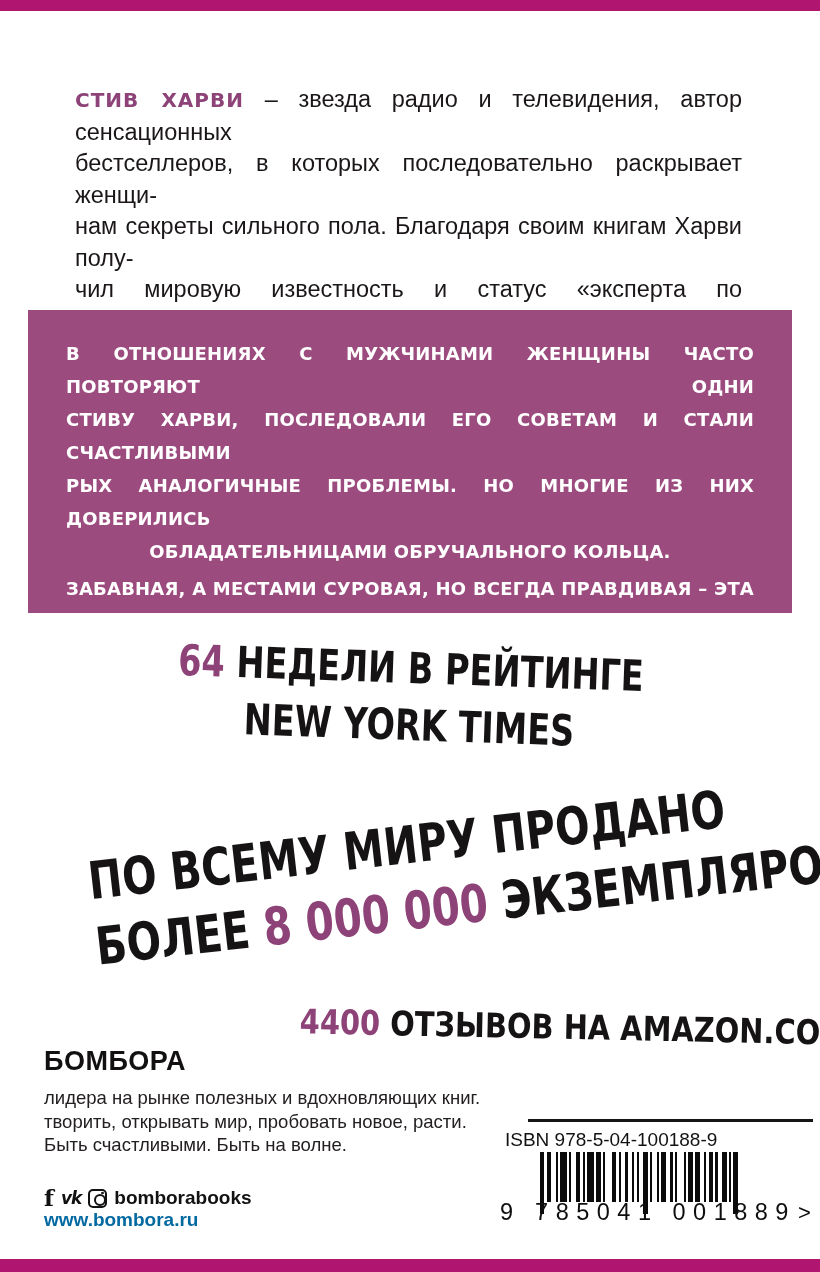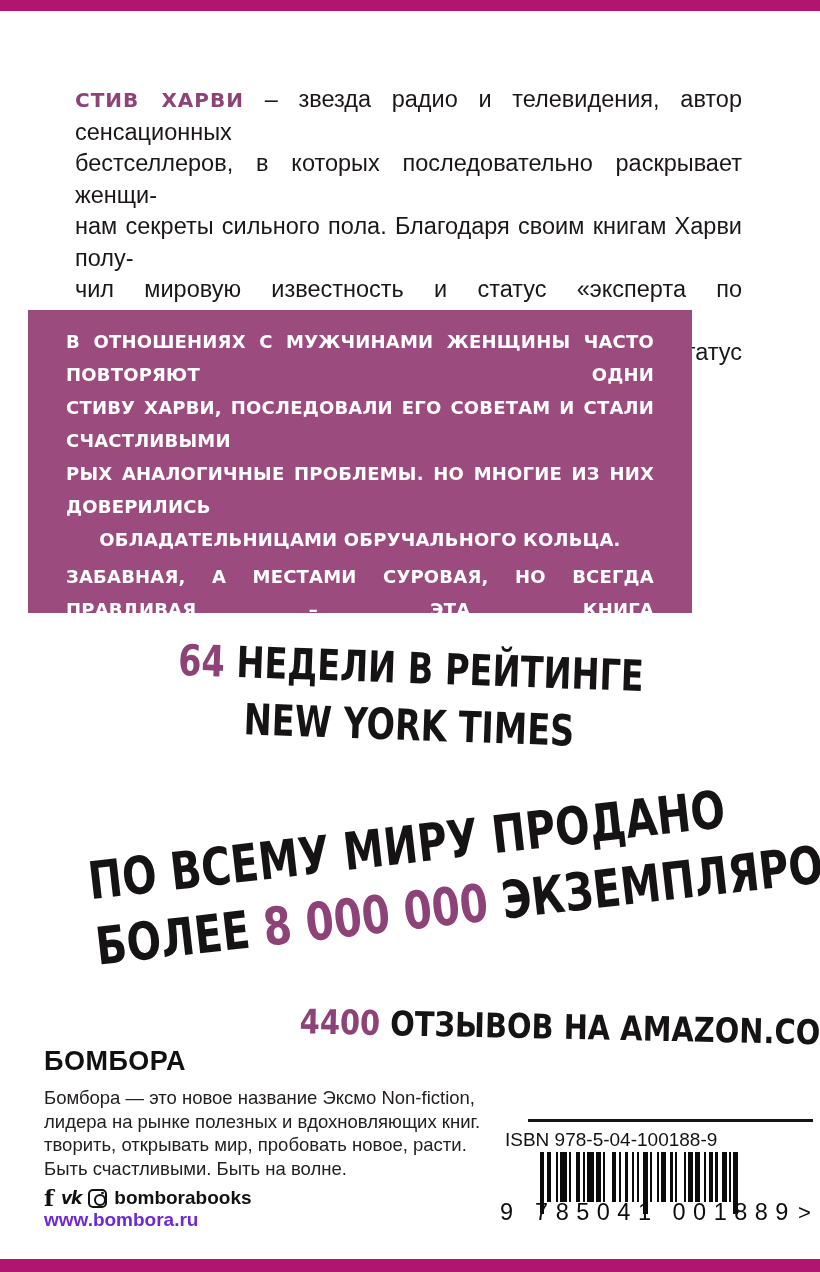--- a/index.html
+++ b/index.html
@@ -15,22 +15,22 @@
 
   
   .intro { position:absolute; left:75px; top:84px; width:667px;
            font-size:23.5px; line-height:31.5px; color:#1b1718; }
   .intro .jl { text-align:justify; text-align-last:justify; }
   .intro .ll { text-align:left; }
   .author-hl { color:var(--accent); font-weight:bold; letter-spacing:1px;
                font-family:"DejaVu Sans", sans-serif; font-size:20px; }
 
   
-  .quote-box { position:absolute; left:28px; top:310px; width:664px; height:303px;
-               background:var(--box); padding:15px 38px 0 38px; color:#ffffff; }
+  .quote-box { position:absolute; left:28px; top:310px; width:764px; height:303px;
+               background:var(--box); padding:27px 38px 0 38px; color:#ffffff; }
   .quote-box .qline { font-family:"DejaVu Sans", sans-serif; font-weight:bold;
                       font-size:18px; line-height:33px; letter-spacing:.2px; }
   .quote-box .jl { text-align:justify; text-align-last:justify; }
   .quote-box .cl { text-align:center; }
   .quote-box .p2 { margin-top:4px; }
 
   
   .hand { font-family:"DejaVu Sans", sans-serif; font-weight:bold; color:#151314; }
   .rating { position:absolute; left:0; top:640px; width:820px; text-align:center;
             transform:rotate(2deg); }
@@ -53,21 +53,21 @@
   .social { position:absolute; left:44px; top:1186px; height:24px; display:flex;
             align-items:center; gap:7px; font-weight:bold; font-size:19px; color:#111; }
   .fb { font-family:"DejaVu Serif", serif; font-weight:bold; font-size:23px; line-height:20px; }
   .vk { font-family:"DejaVu Sans", sans-serif; font-weight:bold; font-size:17px;
         letter-spacing:-1px; font-style:italic; }
   .ig { width:19px; height:19px; border:2.2px solid #111; border-radius:5px; position:relative; }
   .ig::before { content:""; position:absolute; left:3.5px; top:3.5px; width:8px; height:8px;
                 border:2px solid #111; border-radius:50%; }
   .ig::after { content:""; position:absolute; right:1.5px; top:1.5px; width:2.4px; height:2.4px;
                background:#111; border-radius:50%; }
-  .website { position:absolute; left:44px; top:1209px; font-weight:bold; font-size:19px; color:#6d28d9; }
+  .website { position:absolute; left:44px; top:1209px; font-weight:bold; font-size:19px; color:#0369a1; }
 
   
   .isbn-rule { position:absolute; left:528px; top:1119px; width:285px; height:2.5px; background:#161414; }
   .isbn-label { position:absolute; left:505px; top:1129px; width:270px; text-align:left;
                 font-size:19px; color:#121212; }
   #barcode { position:absolute; left:540px; top:1152px; width:200px; height:50px; }
   #barcode .bar { position:absolute; top:0; height:50px; background:#0b0b0b; }
   #barcode .bar.guard { height:62px; }
   .bar-digits { position:absolute; left:500px; top:1199px; width:280px; display:flex;
                 align-items:baseline; font-size:23.5px; color:#0e0e0e; }
@@ -115,21 +115,20 @@
     <div class="line">ПО ВСЕМУ МИРУ ПРОДАНО</div>
     <div class="line"><span>БОЛЕЕ </span><span class="num">8 000 000</span><span> ЭКЗЕМПЛЯРОВ</span></div>
   </div>
 
   <div class="amazon hand">
     <div class="line"><span class="num">4400</span><span> ОТЗЫВОВ НА AMAZON.COM</span></div>
   </div>
 
   <div class="pub-logo">БОМБОРА</div>
   <div class="pub-desc">
-    <div>Бомбора — это новое название Эксмо Non-fiction,</div>
     <div>лидера на рынке полезных и вдохновляющих книг.</div>
     <div>творить, открывать мир, пробовать новое, расти.</div>
     <div>Быть счастливыми. Быть на волне.</div>
   </div>
 
   <div class="social">
     <span class="fb">f</span>
     <span class="vk">vk</span>
     <span class="ig"></span>
     <span>bomborabooks</span>

